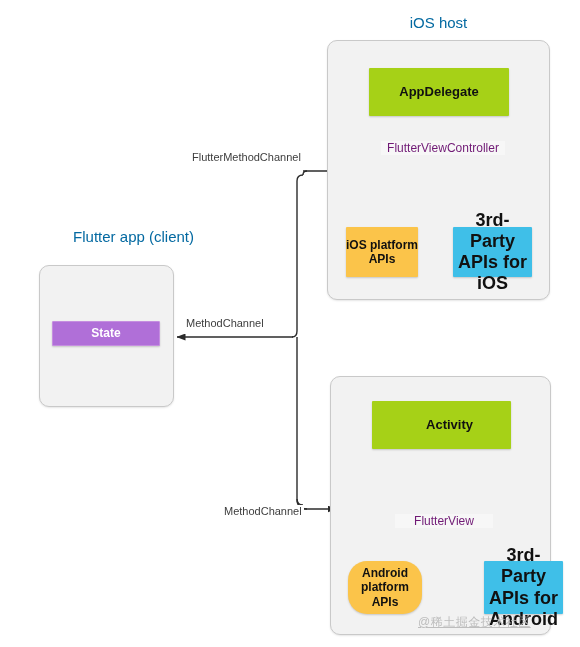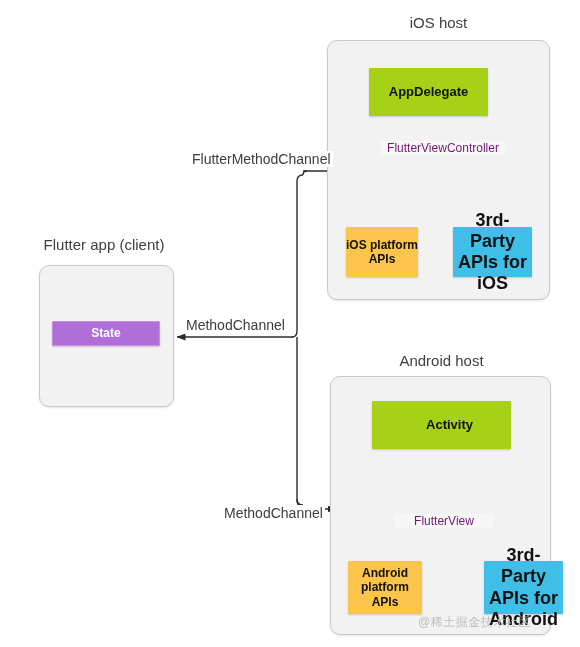--- a/index.html
+++ b/index.html
@@ -22,21 +22,21 @@
   
   .panel {
     background: #f2f2f2;
     border: 1px solid #c9c9c9;
     border-radius: 10px;
     box-sizing: border-box;
     box-shadow: 0 1px 2px rgba(0,0,0,0.10);
   }
   .panel-title {
     font-size: 15px;
-    color: #404040;
+    color: #0369a1;
     text-align: center;
     white-space: nowrap;
     font-weight: 400;
   }
 
   
   .node {
     box-sizing: border-box;
     display: flex;
     align-items: center;
@@ -67,21 +67,21 @@
   .node-purple {
     background: #b06fd8;
     color: #ffffff;
     font-size: 12px;
     border: 1px solid #c58ee0;
     box-shadow: 0 1px 2px rgba(0,0,0,0.18);
   }
 
   
   .edge-label {
-    font-size: 14px;
+    font-size: 11px;
     color: #3d3d3d;
     white-space: nowrap;
     background: #ffffff;
     padding: 0 2px;
   }
   .edge-label-inner {
     font-size: 12px;
     color: #701a75;
     white-space: nowrap;
     background: #f7f7f7;
@@ -96,20 +96,21 @@
     height: 647px;
     pointer-events: none;
   }
 
   
   .watermark {
     font-size: 12px;
     color: #bdbdbd;
     white-space: nowrap;
     letter-spacing: 0.5px;
+    text-decoration: underline;
   }
 </style>
 </head>
 <body>
 
 <div id="canvas">
 
   <svg id="wires" viewBox="0 0 580 647" xmlns="http://www.w3.org/2000/svg">
     <defs>
       <marker id="arrowhead" markerWidth="9" markerHeight="7" refX="8.5" refY="3.5" orient="auto" markerUnits="userSpaceOnUse">
@@ -136,41 +137,40 @@
     <path d="M 303 509 L 336 509" stroke="#2b2b2b" stroke-width="1.4" fill="none" marker-end="url(#arrowhead)"></path>
     <path d="M 297 499 Q 297 509 307 509" stroke="#2b2b2b" stroke-width="1.4" fill="none"></path>
 
     <path d="M 293 337 L 177 337" stroke="#2b2b2b" stroke-width="1.4" fill="none" marker-end="url(#arrowhead)"></path>
   </svg>
 
   <div class="abs panel-title" style="left:327px; top:14px; width:223px;">iOS host</div>
 
   <div class="abs panel" style="left:327px; top:40px; width:223px; height:260px;"></div>
 
-  <div class="abs node node-green" style="left:369px; top:68px; width:119px; height:48px;">AppDelegate</div>
+  <div class="abs node node-green" style="left:369px; top:68px; width:140px; height:48px;">AppDelegate</div>
 
   <div class="abs edge-label-inner" style="left:381px; top:141px; width:118px; text-align:center;">FlutterViewController</div>
 
   <div class="abs node node-orange" style="left:346px; top:227px; width:72px; height:50px;">iOS platform APIs</div>
 
   <div class="abs node node-cyan" style="left:453px; top:227px; width:79px; height:50px;">3rd-Party APIs for iOS</div>
 
-  <div class="abs panel-title" style="left:330px; top:352px; width:223px;">Android host</div>
 
   <div class="abs panel" style="left:330px; top:376px; width:221px; height:259px;"></div>
 
   <div class="abs node node-green" style="left:372px; top:401px; width:139px; height:48px;padding-left:16px;">Activity</div>
 
   <div class="abs edge-label-inner" style="left:395px; top:475px; width:92px; text-align:center;margin-top:39px;">FlutterView</div>
 
-  <div class="abs node node-orange" style="left:348px; top:561px; width:74px; height:53px;">Android platform APIs</div>
+  <div class="abs node node-orange" style="left:348px; top:561px; width:74px; height:53px;border-radius:19px;">Android platform APIs</div>
 
   <div class="abs node node-cyan" style="left:484px; top:561px; width:79px; height:53px;">3rd-Party APIs for Android</div>
 
-  <div class="abs panel-title" style="left:14px; top:236px; width:180px;">Flutter app (client)</div>
+  <div class="abs panel-title" style="left:14px; top:228px; width:180px;text-align:right;">Flutter app (client)</div>
 
   <div class="abs panel" style="left:39px; top:265px; width:135px; height:142px;"></div>
 
   <div class="abs node node-purple" style="left:52px; top:321px; width:108px; height:25px;">State</div>
 
   <div class="abs edge-label" style="left:190px; top:151px;">FlutterMethodChannel</div>
 
   <div class="abs edge-label" style="left:184px; top:317px;">MethodChannel</div>
 
   <div class="abs edge-label" style="left:222px; top:505px;">MethodChannel</div>

